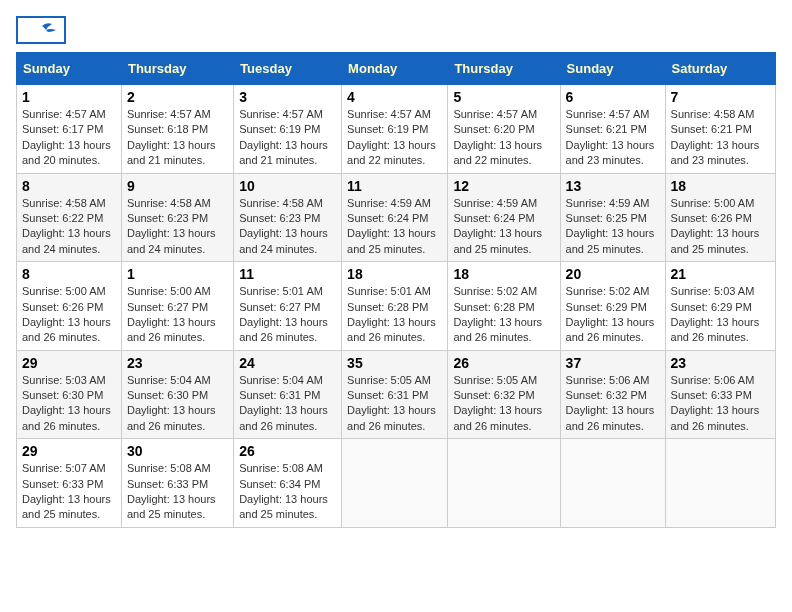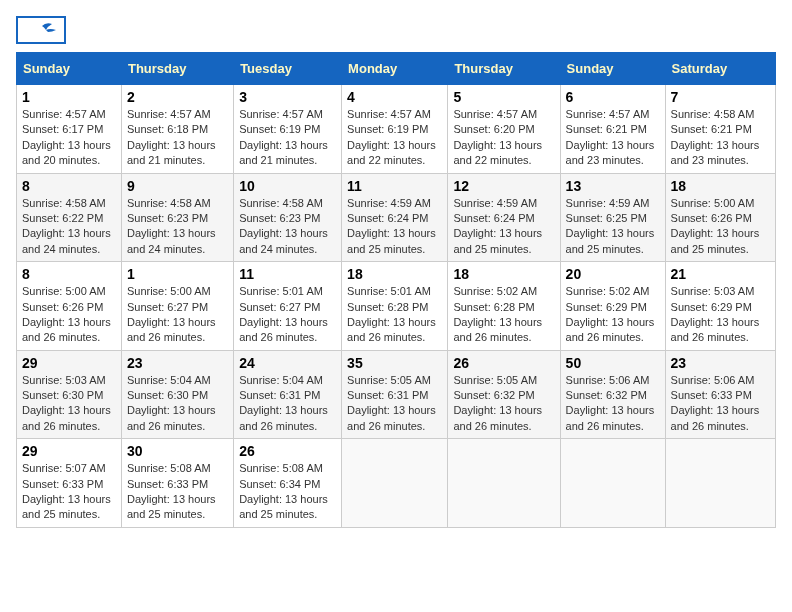--- a/index.html
+++ b/index.html
@@ -229,21 +229,21 @@
         </td>
         <td>
           <span class="day-num">35</span>
         <div class="day-info">Sunrise: 5:05 AM<br>Sunset: 6:31 PM<br>Daylight: 13 hours and 26 minutes.</div>
         </td>
         <td>
           <span class="day-num">26</span>
         <div class="day-info">Sunrise: 5:05 AM<br>Sunset: 6:32 PM<br>Daylight: 13 hours and 26 minutes.</div>
         </td>
         <td>
-          <span class="day-num">50</span>
+          <span class="day-num">37</span>
         <div class="day-info">Sunrise: 5:06 AM<br>Sunset: 6:32 PM<br>Daylight: 13 hours and 26 minutes.</div>
         </td>
         <td>
           <span class="day-num">23</span>
         <div class="day-info">Sunrise: 5:06 AM<br>Sunset: 6:33 PM<br>Daylight: 13 hours and 26 minutes.</div>
         </td>
       </tr>
       <tr>
         <td>
           <span class="day-num">29</span>

